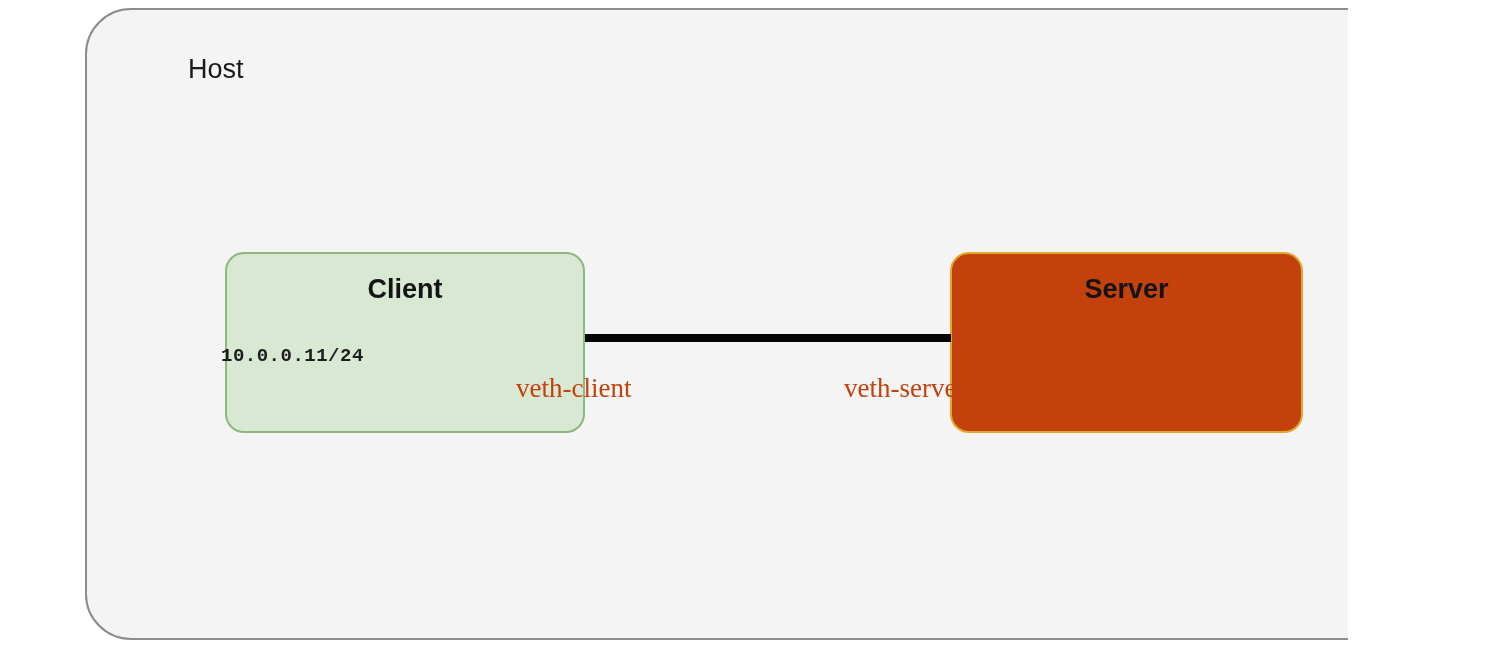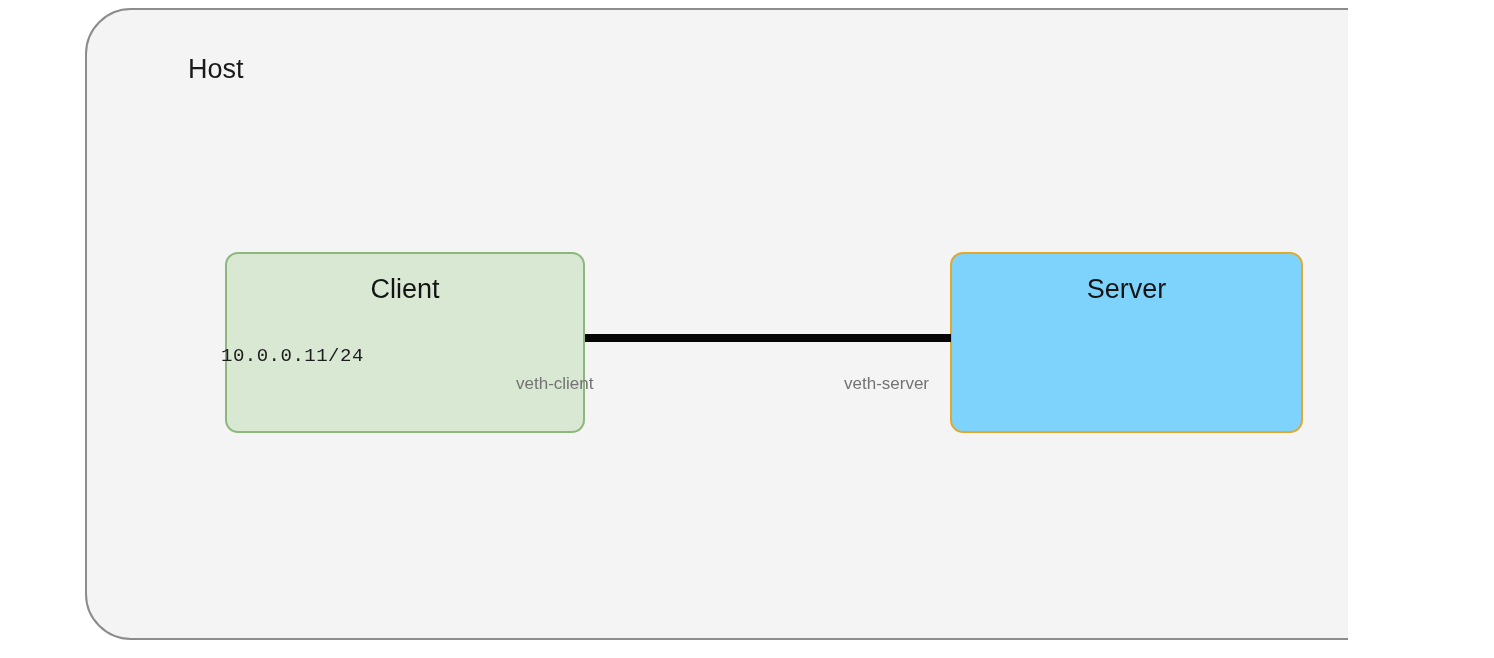--- a/index.html
+++ b/index.html
@@ -36,38 +36,39 @@
     line-height: 1;
     color: #1a1a1a;
     font-family: "Liberation Sans", sans-serif;
     white-space: nowrap;
   }
 
   
   .node {
     position: absolute;
     box-sizing: border-box;
-    border-radius: 13px;
+    border-radius: 19px;
     border-width: 2.5px;
     border-style: solid;
+    font-weight: bold;
   }
   .node-client {
     left: 225px;
     top: 252px;
     width: 360px;
     height: 181px;
     background: #d9e8d3;
     border-color: #8cb87e;
   }
   .node-server {
     left: 950px;
     top: 252px;
     width: 353px;
     height: 181px;
-    background: #7dd3fc;
+    background: #c2410c;
     border-color: #e0a92e;
   }
   .node-title {
     position: absolute;
     top: 20px;
     left: 0;
     right: 0;
     text-align: center;
     font-size: 27px;
     line-height: 1.15;
@@ -97,24 +98,24 @@
     left: 585px;
     top: 334px;
     width: 366px;
     height: 8px;
     background: #050505;
   }
 
   
   .iface-label {
     position: absolute;
-    font-size: 17px;
+    font-size: 27px;
     line-height: 1;
-    color: #737373;
-    font-family: Liberation Sans, sans-serif;
+    color: #c2410c;
+    font-family: Liberation Serif, serif;
     white-space: nowrap;
   }
   .iface-client { left: 516px; top: 375px; }
   .iface-server { left: 844px; top: 375px; }
 </style>
 </head>
 <body>
 
 <div id="canvas">
 

